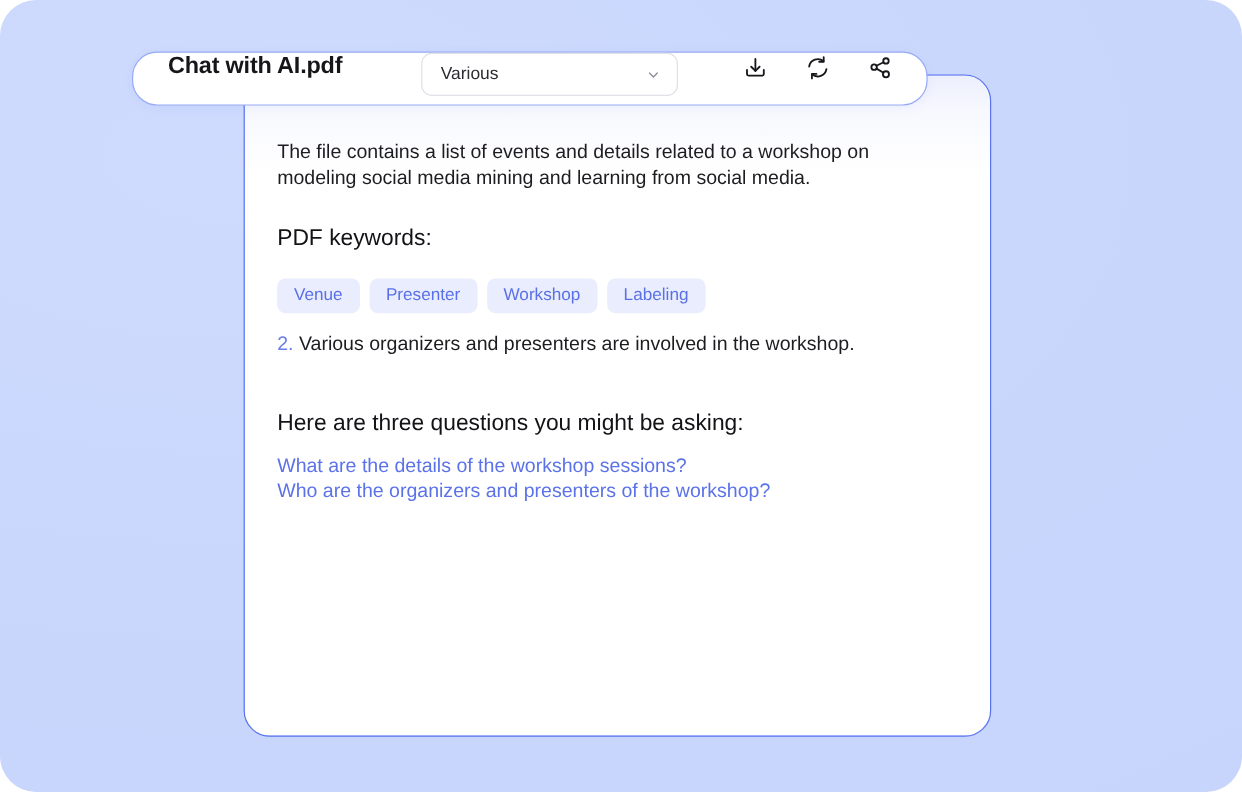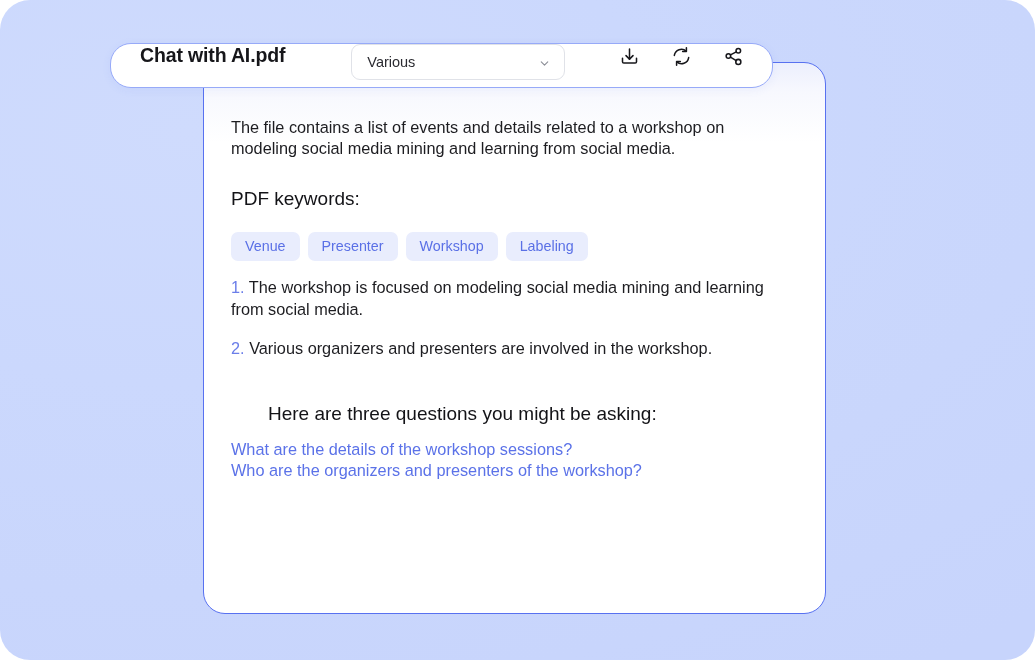--- a/index.html
+++ b/index.html
@@ -154,21 +154,21 @@
   .sentence {
     font-size: 16.3px;
     line-height: 21.5px;
     color: #1d1d21;
     margin-bottom: 18px;
     max-width: 560px;
   }
   .sentence:last-child { margin-bottom: 0; }
   .snum { color: #6b7ee9; }
 
-  .q-head { margin-top: 43px; margin-left: 37px; }
+  .q-head { margin-top: 43px; }
 
   .questions { margin-top: 14px; }
   .question {
     display: block;
     font-size: 16.3px;
     line-height: 21px;
     color: #5b72e8;
     text-decoration: none;
     cursor: pointer;
   }
@@ -189,23 +189,20 @@
         <div class="pills">
           <span class="pill">Venue</span>
           <span class="pill">Presenter</span>
           <span class="pill">Workshop</span>
           <span class="pill">Labeling</span>
         </div>
 
 
         <div class="sentences">
           <p class="sentence">
-            <span class="snum">1.</span><span> The workshop is focused on modeling social media mining and learning from social media.</span>
-          </p>
-          <p class="sentence">
             <span class="snum">2.</span> <span>Various organizers and presenters are involved in the workshop.</span>
           </p>
         </div>
 
         <h3 class="section-head q-head">Here are three questions you might be asking:</h3>
 
         <div class="questions">
           <a class="question" href="#">What are the details of the workshop sessions?</a>
           <a class="question" href="#">Who are the organizers and presenters of the workshop?</a>
 

